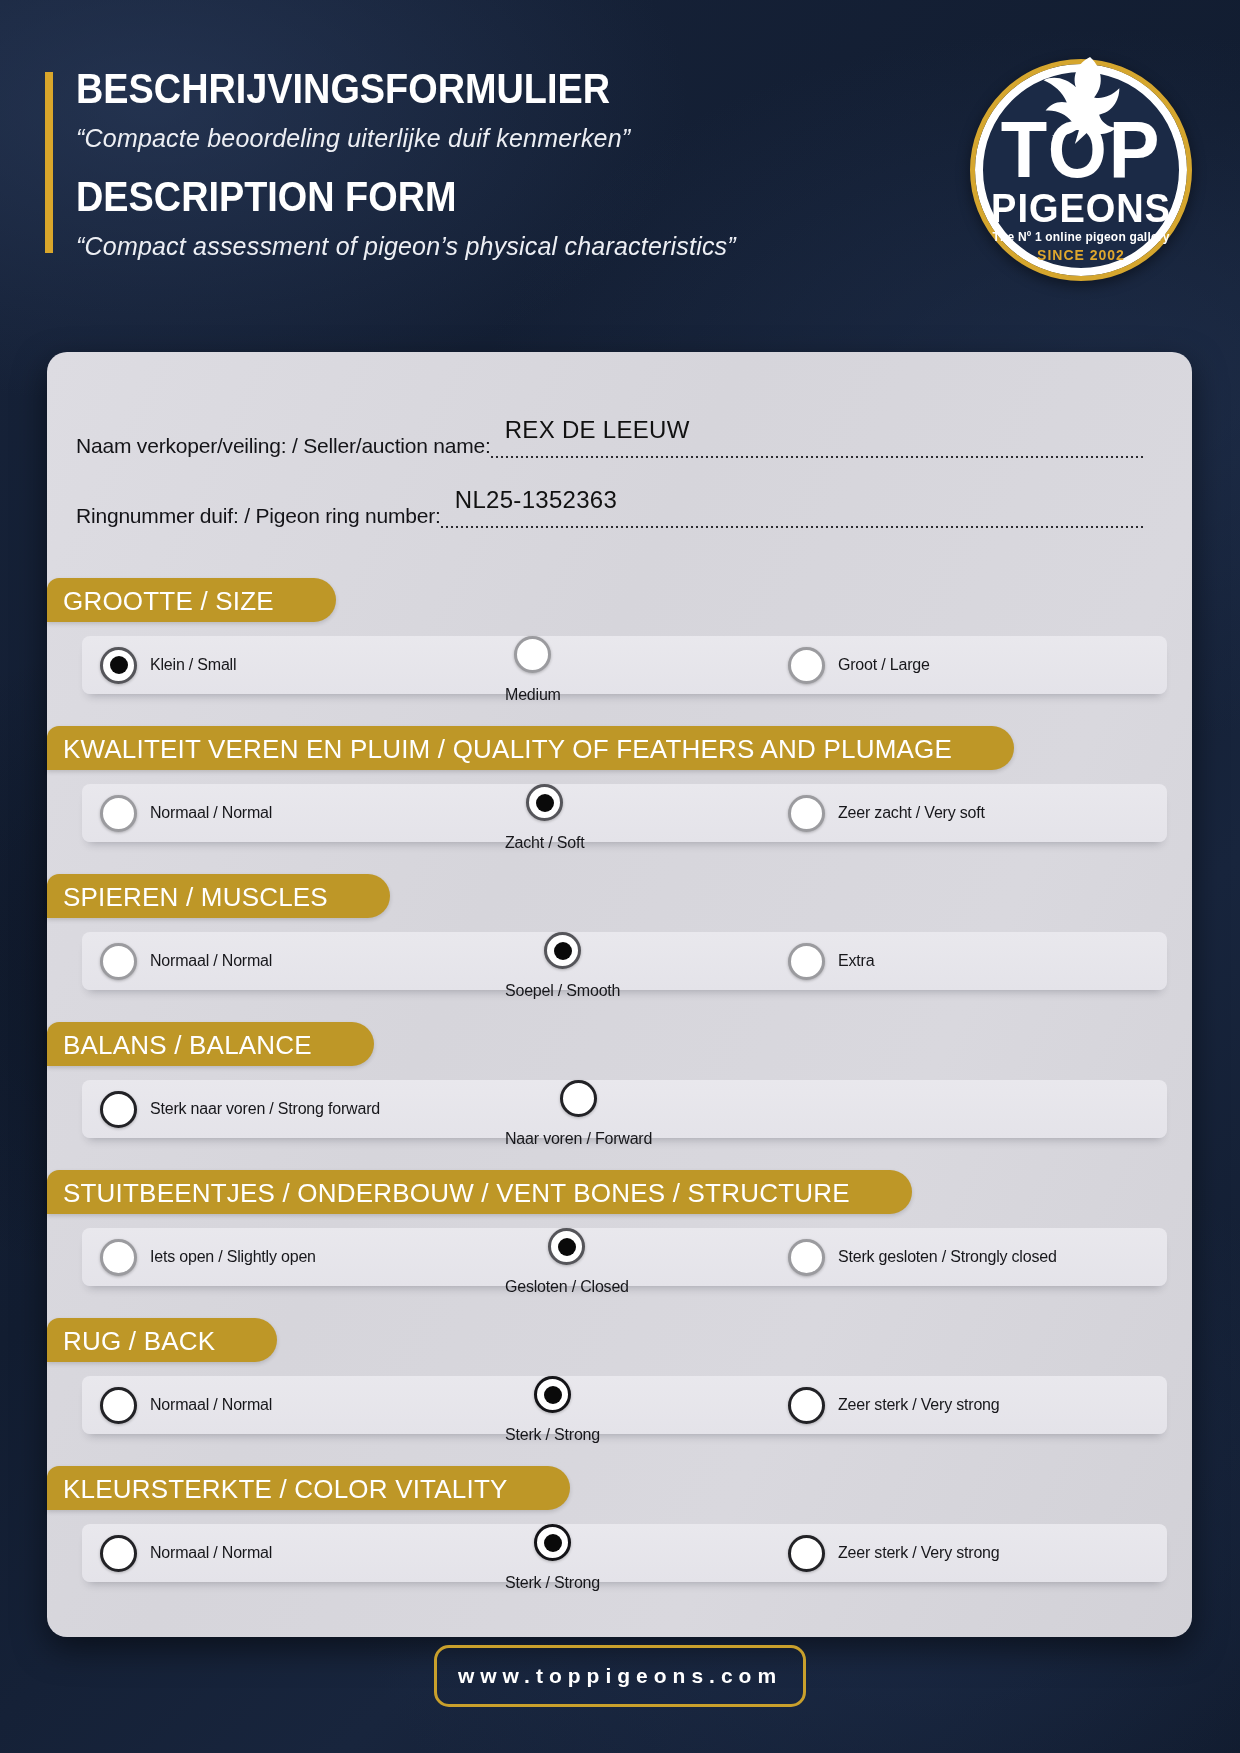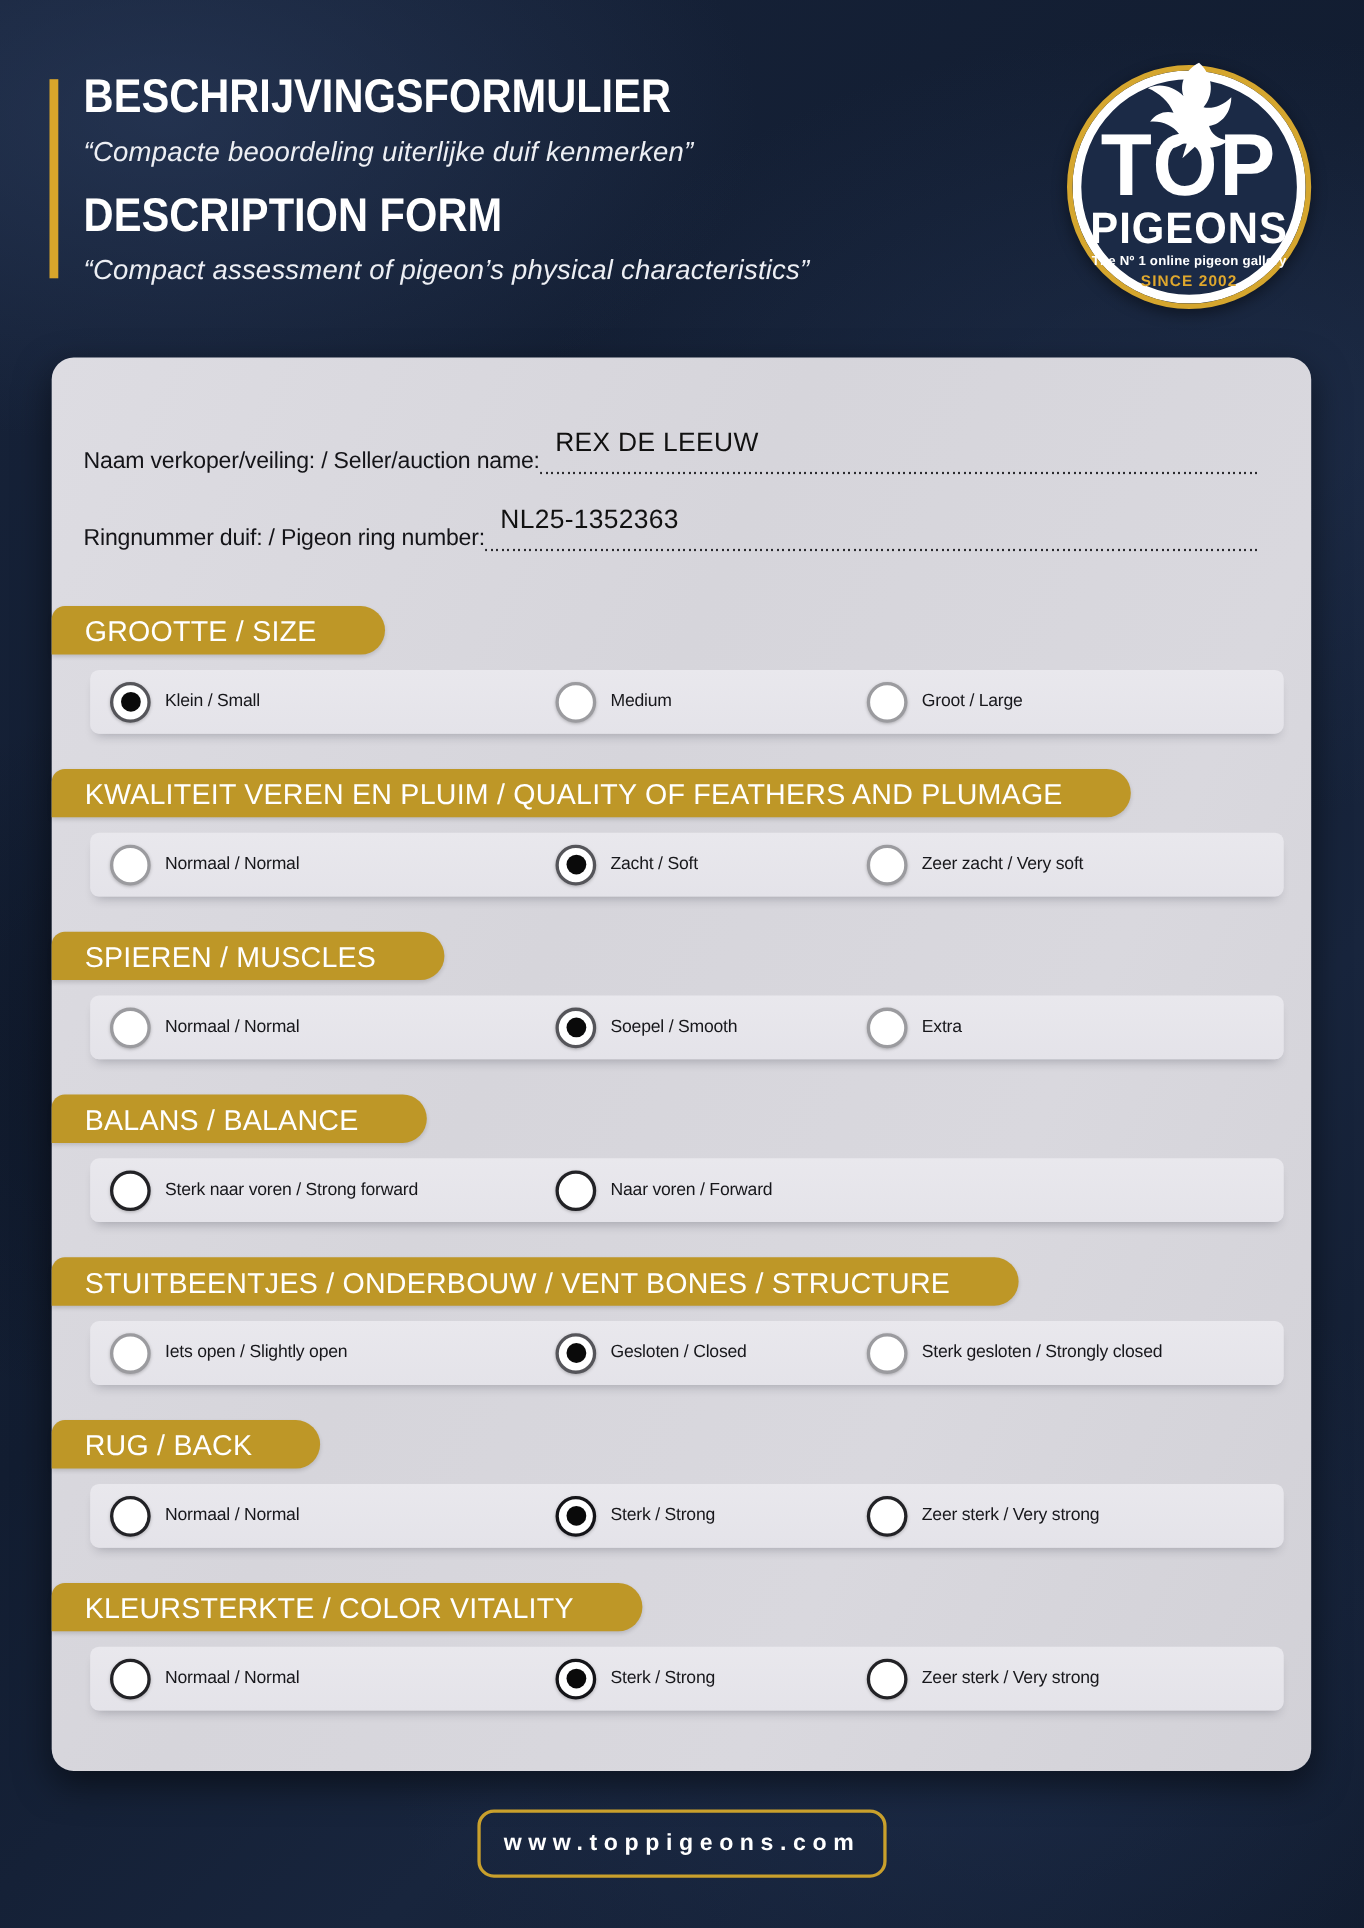--- a/index.html
+++ b/index.html
@@ -51,21 +51,21 @@
     position:absolute; top:166px; left:0; width:100%; text-align:center;
     color:#fff; font-size:12px; font-weight:700; letter-spacing:.2px;
   }
   .logo-since {
     position:absolute; top:183px; left:0; width:100%; text-align:center;
     color:#DFA72D; font-size:14px; font-weight:800; letter-spacing:1px;
   }
 
   
   .card {
-    position:absolute; left:47px; top:325px; width:1145px; height:1285px;
+    position:absolute; left:47px; top:352px; width:1145px; height:1285px;
     border-radius:20px;
     background:linear-gradient(115deg, #DDDCE2 0%, #D6D5DB 40%, #D9D8DE 70%, #D2D1D7 100%);
     box-shadow:0 12px 32px rgba(0,0,0,.5);
     padding:64px 25px 0 35px;
   }
 
   .field-row { display:flex; align-items:flex-end; height:42px; margin-left:-6px; margin-right:22px; }
   .field-row + .field-row { margin-top:28px; }
   .field-label { font-size:21px; color:#141418; white-space:nowrap; letter-spacing:-.2px; }
   .field-line {
@@ -75,31 +75,31 @@
     background-repeat:no-repeat; background-position:left bottom; background-size:100% 2px;
   }
   .field-value { font-size:24px; color:#111; letter-spacing:.3px; white-space:nowrap; }
 
   .form-section { margin-top:32px; }
   .form-section.first { margin-top:50px; }
   .tab {
     display:inline-block; margin-left:-35px; height:44px;
     background:#BE9727; color:#fff;
     border-radius:12px 22px 22px 0;
-    padding:8px 62px 0 30px; font-size:26px; letter-spacing:.2px; white-space:nowrap;
+    padding:8px 62px 0 16px; font-size:26px; letter-spacing:.2px; white-space:nowrap;
     box-shadow:0 2px 4px rgba(0,0,0,.15);
   }
   .strip {
     position:relative; margin-top:14px; height:58px; width:1085px;
     background:linear-gradient(180deg,#E9E8ED 0%,#E4E3E9 100%);
     border-radius:8px;
     box-shadow:0 7px 10px -6px rgba(20,25,40,.28);
   }
   .option { position:absolute; top:0; height:58px; display:flex; align-items:center; gap:13px; }
-  .opt-1 { left:18px; } .opt-2 { left:423px; } .opt-3 { left:706px; }
+  .opt-1 { left:18px; } .opt-2 { left:423px;flex-direction:column; } .opt-3 { left:706px; }
   .radio {
     width:37px; height:37px; border-radius:50%; background:#fff;
     border:3px solid #9B9B9F; flex:0 0 auto; position:relative;
     box-shadow:0 1px 3px rgba(0,0,0,.25);
   }
   .ring-dark .radio { border-color:#222226; }
   .radio .dot {
     display:none; position:absolute; left:50%; top:50%; width:18px; height:18px;
     margin:-9px 0 0 -9px; border-radius:50%; background:#0a0a0a;
   }

